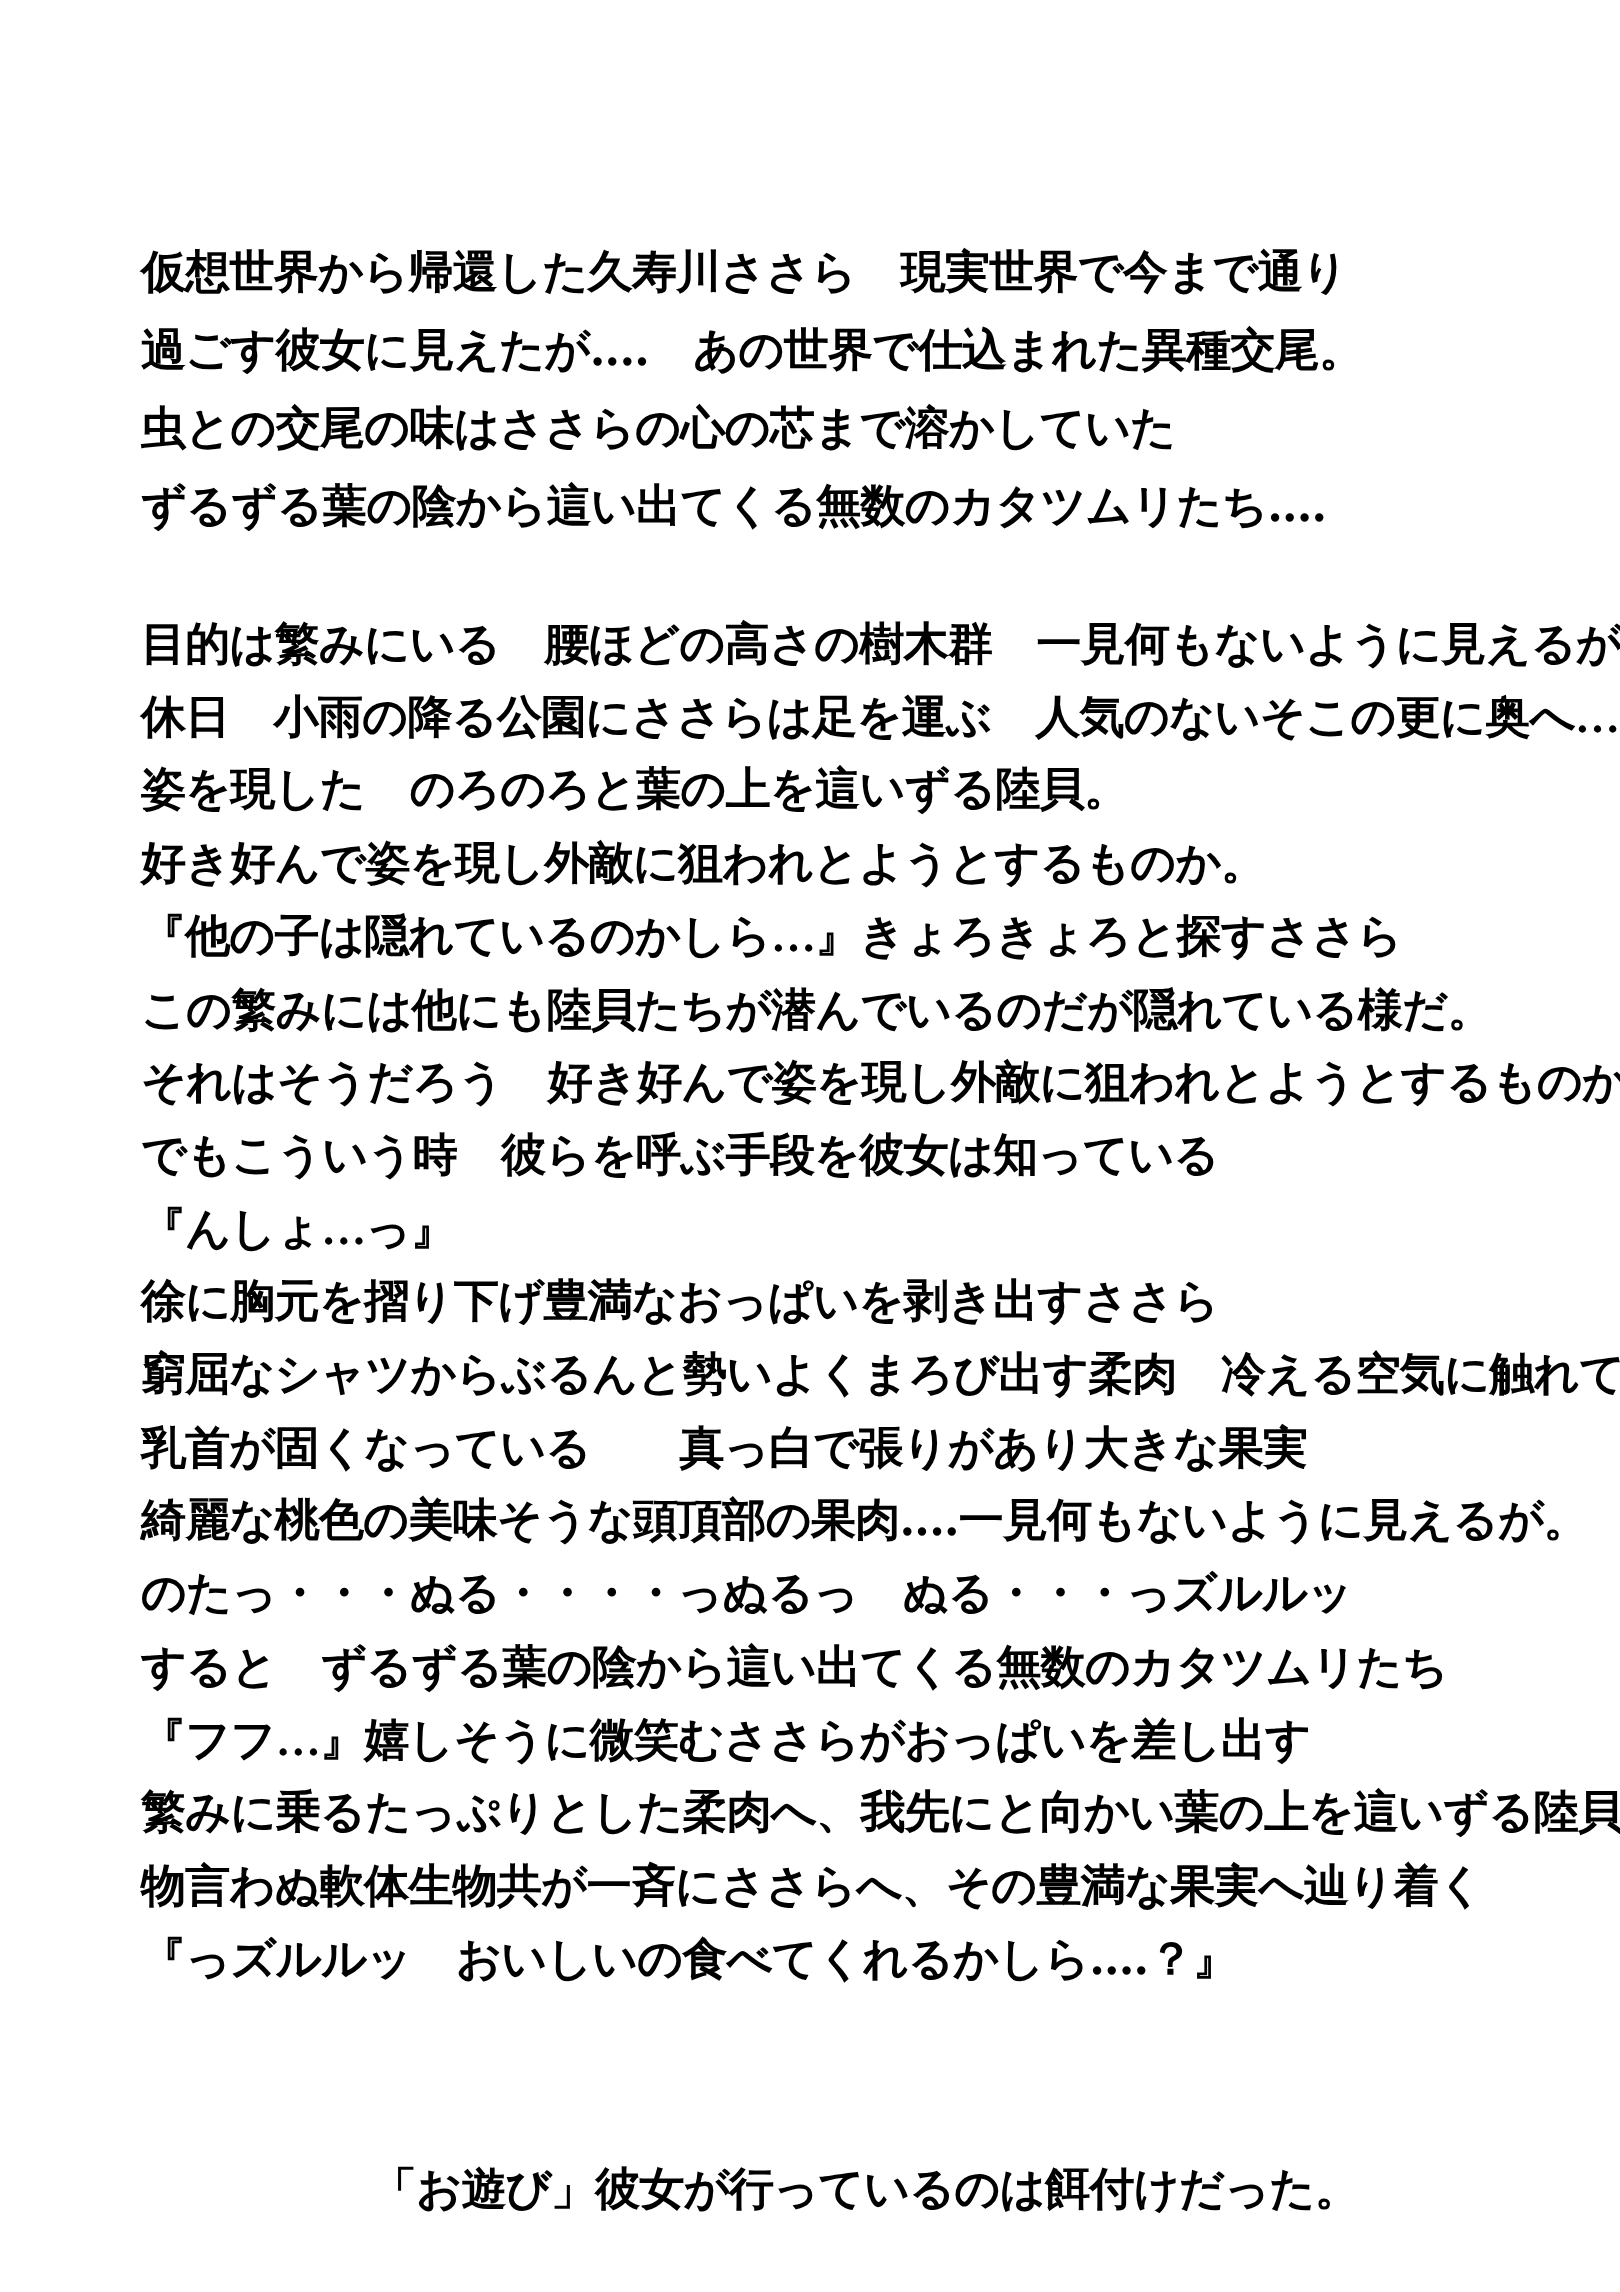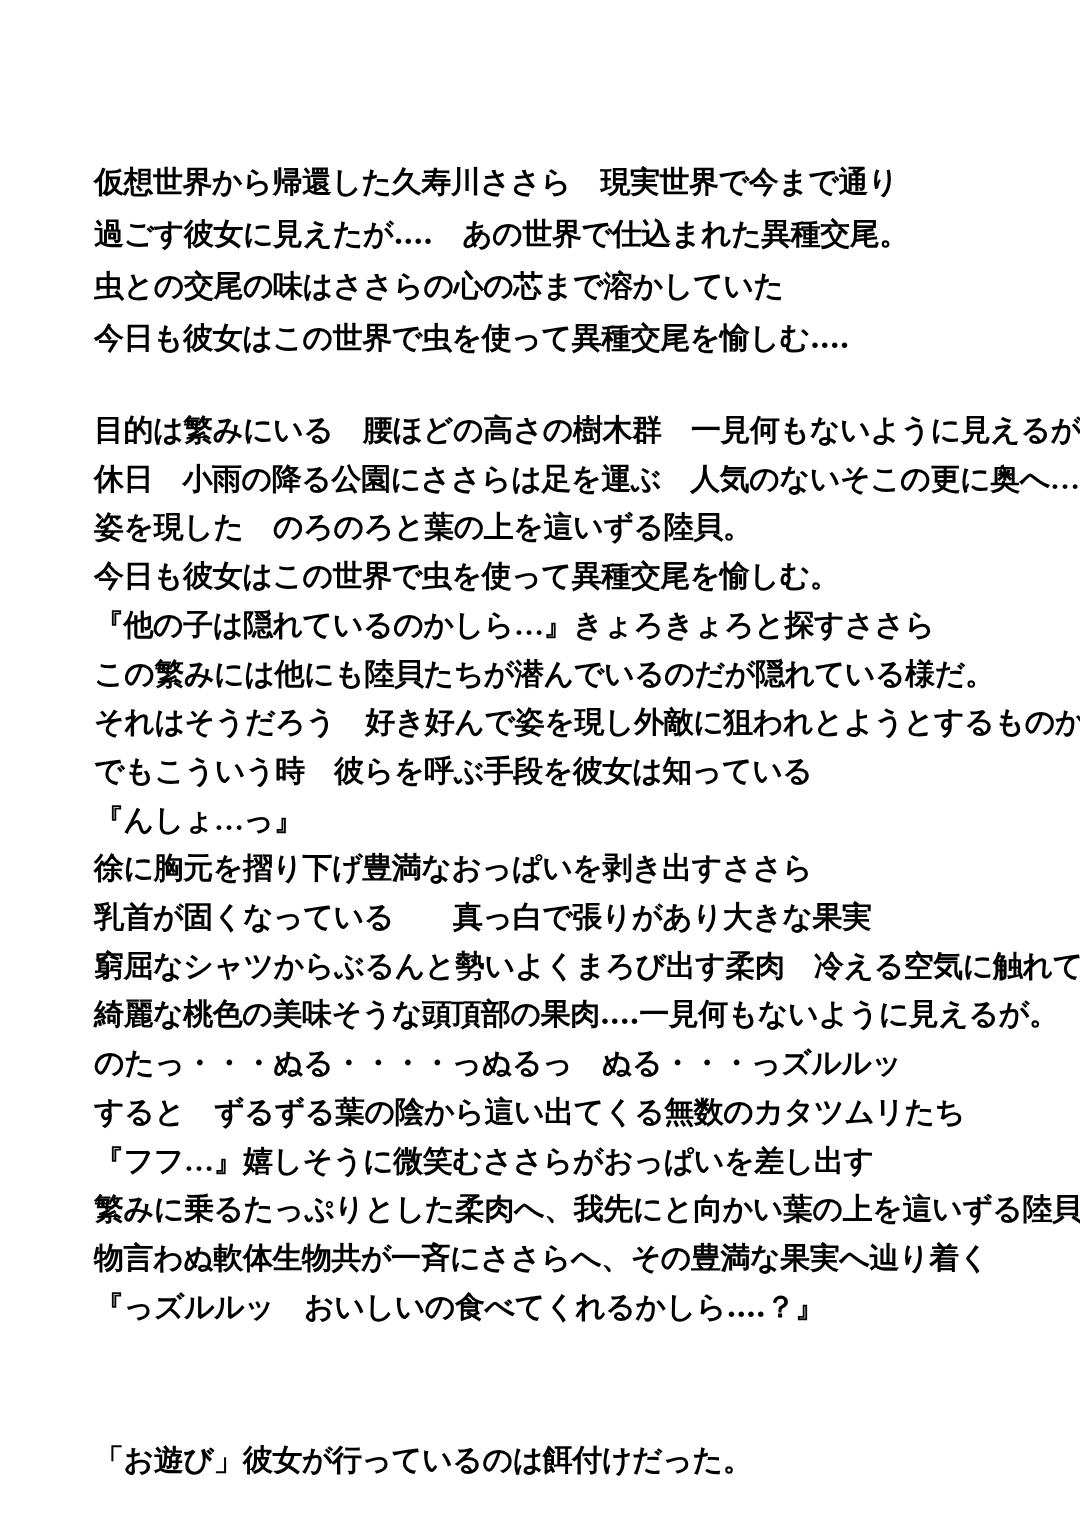--- a/index.html
+++ b/index.html
@@ -34,47 +34,47 @@
     white-space: pre;
     font-size: 30px;
     letter-spacing: -0.5px;
     color: #000000;
   }
   .block-intro   { top: 156px; }
   .block-intro p { line-height: 52px; }
   .block-body    { top: 406px; }
   .block-body p  { line-height: 48.7px; }
   .block-closing { top: 1436px; }
-  .block-closing p { line-height: 48px; }
+  .block-closing p { line-height: 48px; text-align: center; }
 </style>
 </head>
 <body>
 
 <div class="page">
 
   <div class="block block-intro">
     <p>仮想世界から帰還した久寿川ささら　現実世界で今まで通り</p>
     <p>過ごす彼女に見えたが‥‥　あの世界で仕込まれた異種交尾。</p>
     <p>虫との交尾の味はささらの心の芯まで溶かしていた</p>
-    <p>今日も彼女はこの世界で虫を使って異種交尾を愉しむ‥‥</p>
+    <p>ずるずる葉の陰から這い出てくる無数のカタツムリたち‥‥</p>
   </div>
 
   <div class="block block-body">
     <p>目的は繁みにいる　腰ほどの高さの樹木群　一見何もないように見えるが</p>
     <p>休日　小雨の降る公園にささらは足を運ぶ　人気のないそこの更に奥へ…</p>
     <p>姿を現した　のろのろと葉の上を這いずる陸貝。</p>
-    <p>今日も彼女はこの世界で虫を使って異種交尾を愉しむ。</p>
+    <p>好き好んで姿を現し外敵に狙われとようとするものか。</p>
     <p>『他の子は隠れているのかしら…』きょろきょろと探すささら</p>
     <p>この繁みには他にも陸貝たちが潜んでいるのだが隠れている様だ。</p>
     <p>それはそうだろう　好き好んで姿を現し外敵に狙われとようとするものか。</p>
     <p>でもこういう時　彼らを呼ぶ手段を彼女は知っている</p>
     <p>『んしょ…っ』</p>
     <p>徐に胸元を摺り下げ豊満なおっぱいを剥き出すささら</p>
+    <p>窮屈なシャツからぶるんと勢いよくまろび出す柔肉　冷える空気に触れて</p>
     <p>乳首が固くなっている　　真っ白で張りがあり大きな果実</p>
-    <p>窮屈なシャツからぶるんと勢いよくまろび出す柔肉　冷える空気に触れて</p>
     <p>綺麗な桃色の美味そうな頭頂部の果肉‥‥一見何もないように見えるが。</p>
     <p>のたっ・・・ぬる・・・・っぬるっ　ぬる・・・っズルルッ</p>
     <p>すると　ずるずる葉の陰から這い出てくる無数のカタツムリたち</p>
     <p>『フフ…』嬉しそうに微笑むささらがおっぱいを差し出す</p>
     <p>繁みに乗るたっぷりとした柔肉へ、我先にと向かい葉の上を這いずる陸貝</p>
     <p>物言わぬ軟体生物共が一斉にささらへ、その豊満な果実へ辿り着く</p>
     <p>『っズルルッ　おいしいの食べてくれるかしら‥‥？』</p>
   </div>
 
   <div class="block block-closing">

